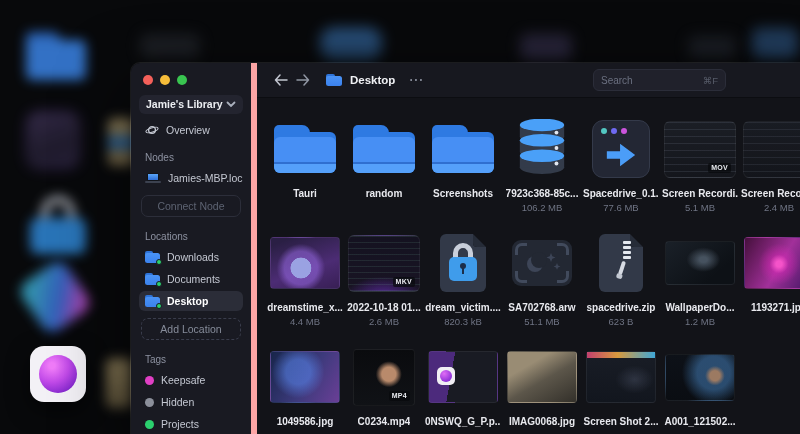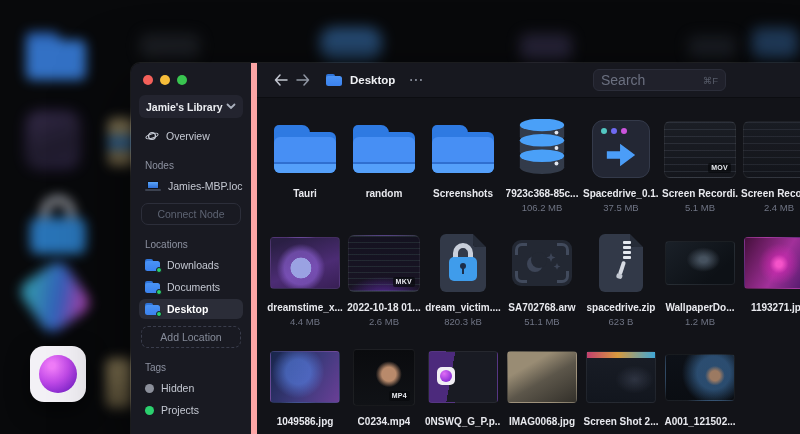--- a/index.html
+++ b/index.html
@@ -74,21 +74,21 @@
              display: flex; align-items: center; padding: 0 0 0 13px; }
   .navbtn { display: flex; align-items: center; justify-content: center; width: 22px; height: 22px; }
   .tfold { position: relative; width: 16px; height: 12px; margin-left: 12px; }
   .tfold .mtab { position:absolute; left:0; top:0; width:9px; height:4px; background:#2f74d9; border-radius:2px 2px 0 0;}
   .tfold .mbody { position:absolute; left:0; top:2px; right:0; bottom:0; background:linear-gradient(#4a93f5,#3b82ee); border-radius:2.5px;}
   .ttitle { margin-left: 8px; font-size: 11.5px; font-weight: bold; color: #f0f1f4; }
   .tmore { margin-left: 14px; color: #858a97; font-size: 12px; font-weight: bold; letter-spacing: 1px; line-height: 10px; }
   .tspacer { flex: 1; }
   .search { width: 133px; height: 22px; background: #20212b; border: 1px solid #2b2d39; border-radius: 6px;
             display: flex; align-items: center; padding: 0 7px; margin-right: 74px; }
-  .search .ph { flex: 1; font-size: 14px; color: #6b7080; }
+  .search .ph { flex: 1; font-size: 10px; color: #6b7080; }
   .search .kbd { font-size: 9.5px; color: #565b68; }
 
   
   .grid { flex: 1; display: grid; grid-template-columns: repeat(7, 76px); grid-auto-rows: 114px;
           column-gap: 3px; padding: 16px 0 0 10px; overflow: hidden; }
   .cell { width: 76px; display: flex; flex-direction: column; align-items: center; }
   .icon-box { height: 70px; width: 76px; display: flex; align-items: center; justify-content: center; position: relative; }
   .fname { margin-top: 4px; max-width: 76px; font-size: 10px; font-weight: bold; color: #e8e9ee;
            white-space: nowrap; overflow: hidden; }
   .fsize { margin-top: 3px; font-size: 9.5px; color: #6f7484; }
@@ -244,20 +244,24 @@
             <span class="mfold">
               <i class="mtab"></i>
               <i class="mbody"></i>
               <i class="mdot"></i>
             </span>
             <span>Desktop</span>
           </div>
           <div class="sbtn dashed">Add Location</div>
           <div class="shead">Tags</div>
           <div class="srow">
+            <span class="tagdot" style="background:#e03fc4"></span>
+            <span>Keepsafe</span>
+          </div>
+          <div class="srow">
             <span class="tagdot" style="background:#8b8f9a"></span>
             <span>Hidden</span>
           </div>
           <div class="srow">
             <span class="tagdot" style="background:#2bd06e"></span>
             <span>Projects</span>
           </div>
         </div>
     </aside>
 
@@ -344,21 +348,21 @@
               <span class="appic">
                 <i class="ad a1"></i>
                 <i class="ad a2"></i>
                 <i class="ad a3"></i>
                 <svg width="34" height="34" viewBox="0 0 36 36" class="arrow">
                   <path d="M3 14 h14 v-8 L33 18 L17 30 v-8 H3 z" fill="#4b9df8"></path>
                 </svg>
               </span>
             </div>
             <div class="fname">Spacedrive_0.1...</div>
-            <div class="fsize">37.5 MB</div>
+            <div class="fsize">77.6 MB</div>
           </div>
           <div class="cell">
             <div class="icon-box">
               <span class="thumb t-screenrec1">
                 <span class="badge">MOV</span>
               </span>
             </div>
             <div class="fname">Screen Recordi...</div>
             <div class="fsize">5.1 MB</div>
           </div>

